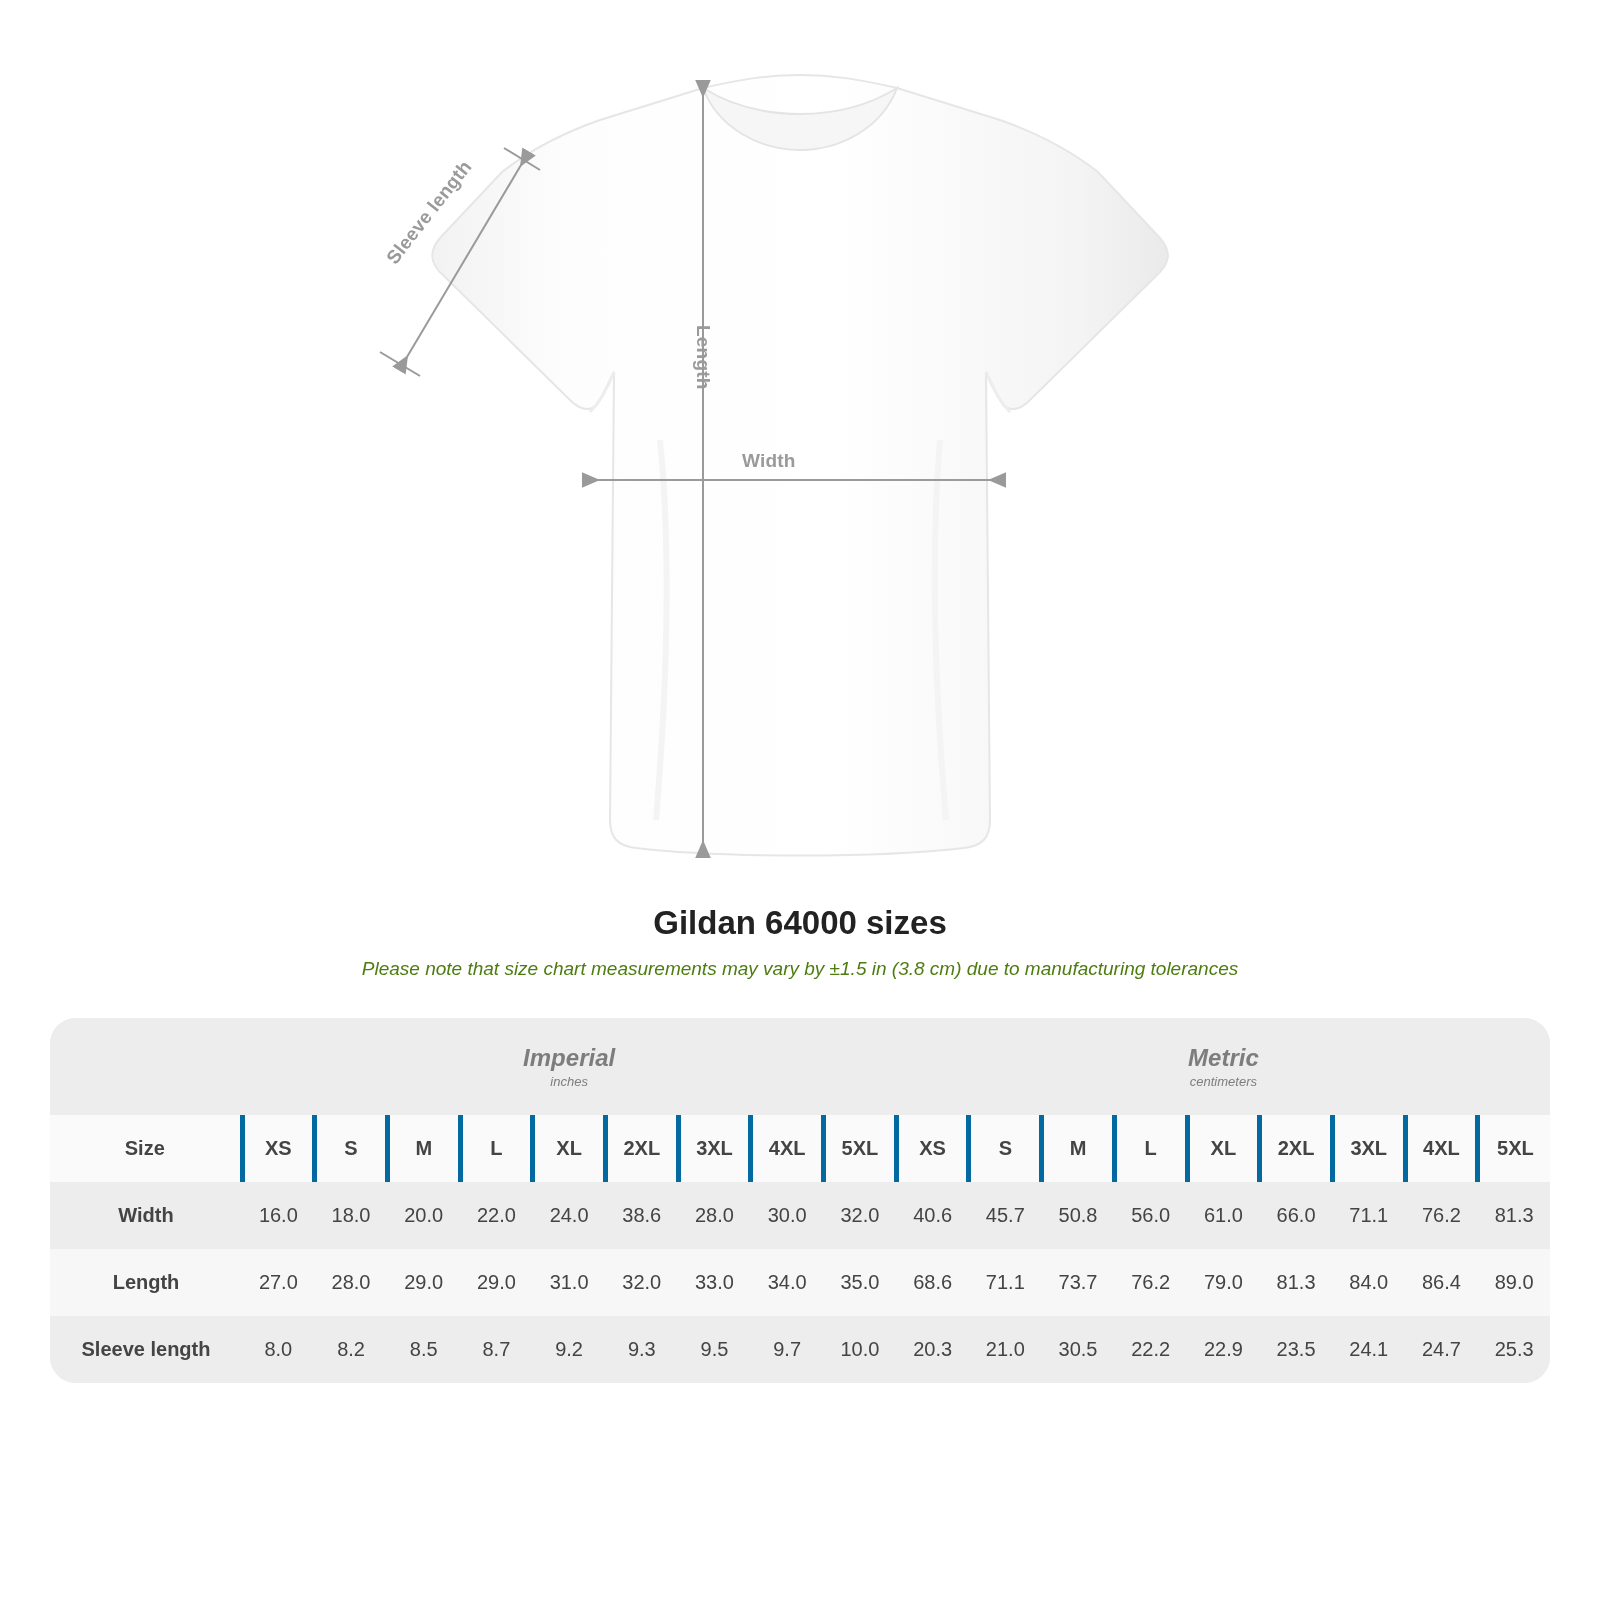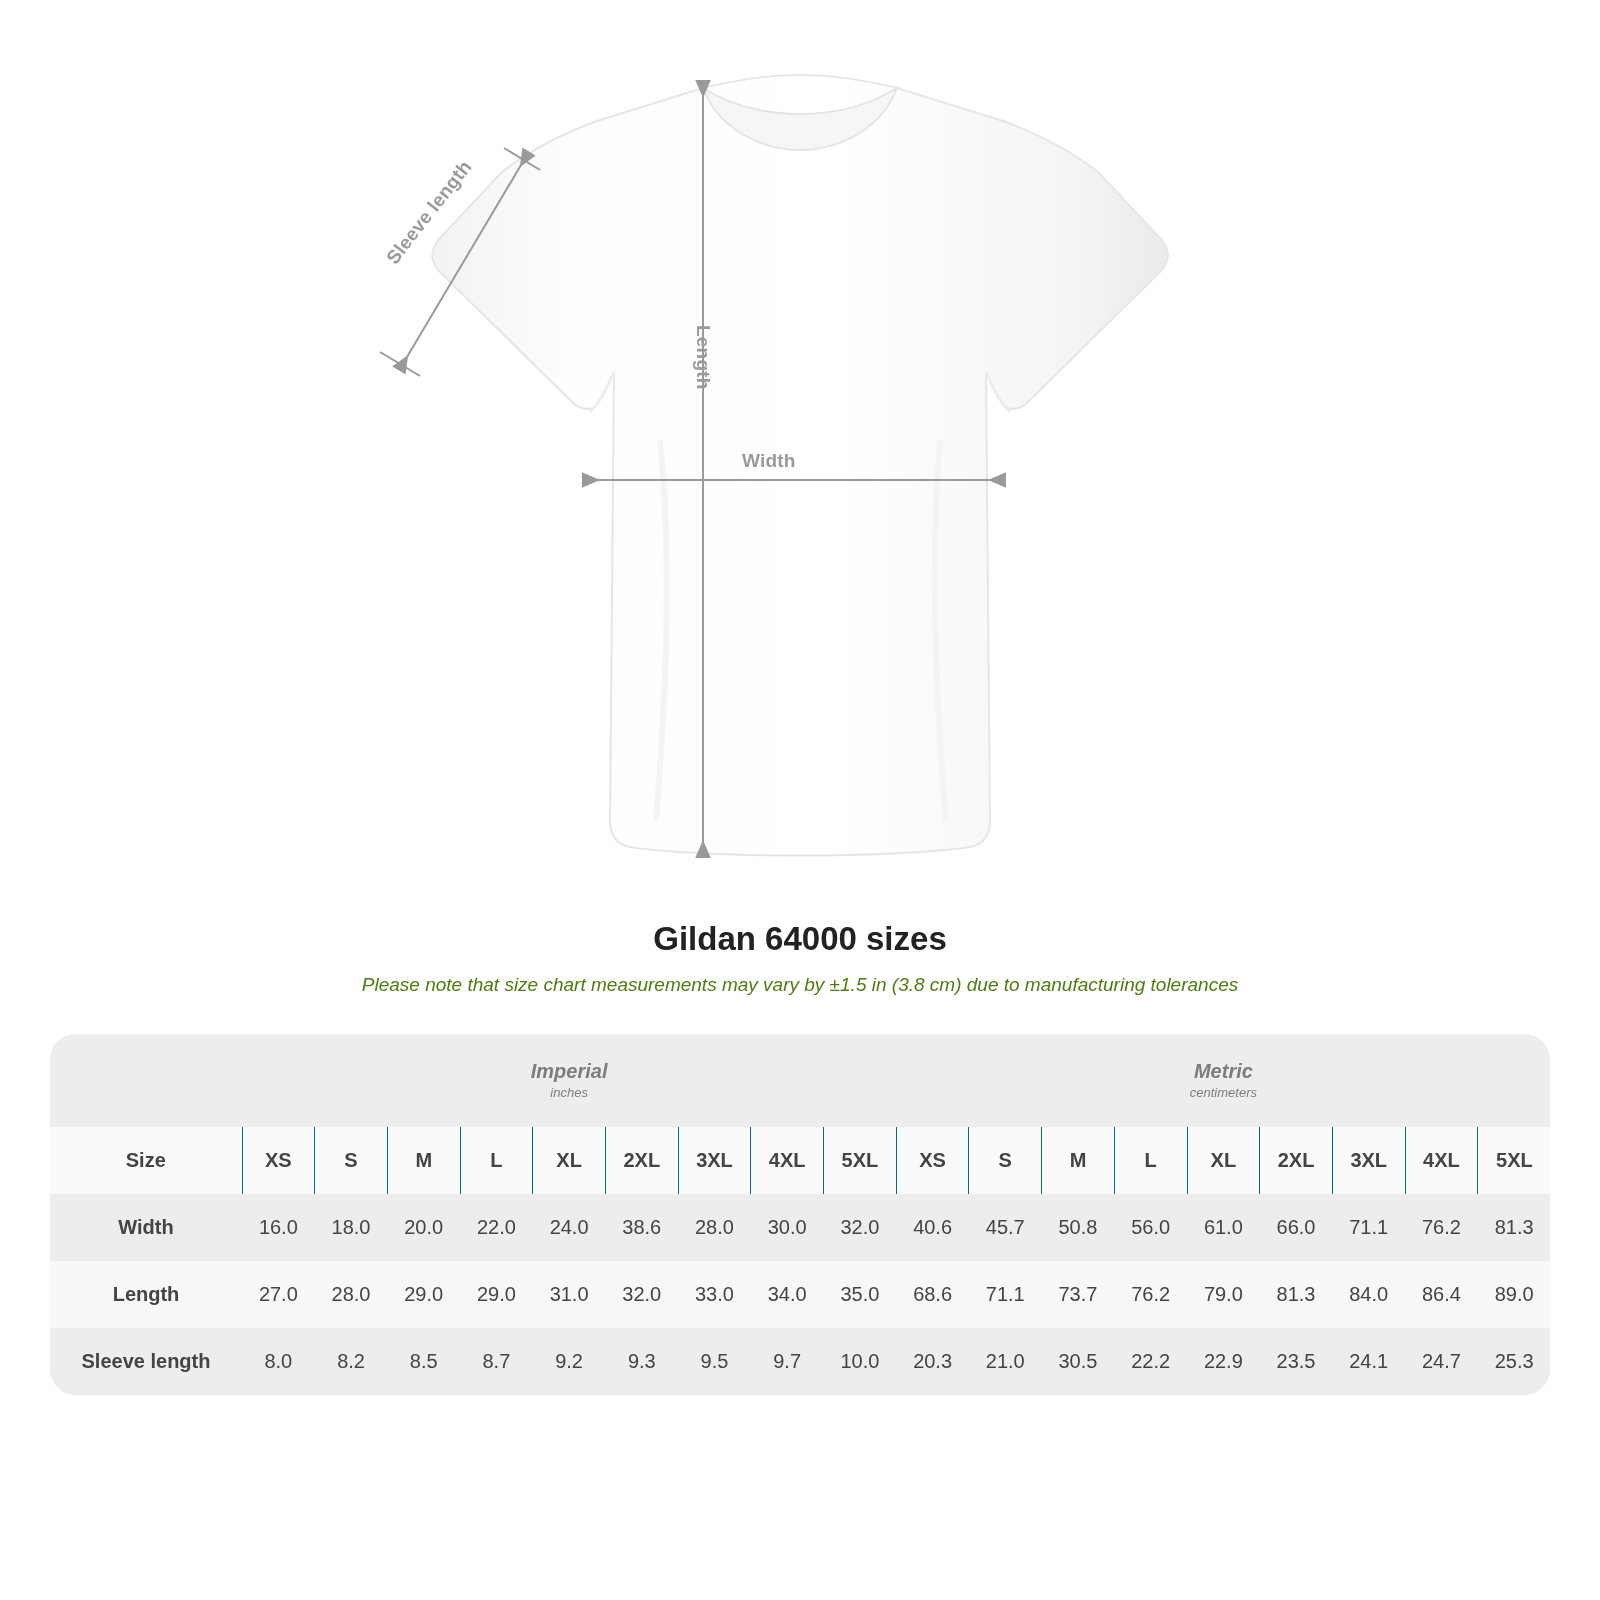--- a/index.html
+++ b/index.html
@@ -54,21 +54,21 @@
     transform-origin: left top;
   }
   .label-width {
     left: 742px;
     top: 450px;
   }
 
   
   .title-block {
     text-align: center;
-    margin-top: 20px;
+    margin-top: 4px;
   }
   .chart-title {
     font-size: 33px;
     font-weight: bold;
     color: #222222;
     margin: 0 0 16px 0;
   }
   .chart-note {
     font-size: 19px;
     font-style: italic;
@@ -95,21 +95,21 @@
     font-size: 20px;
     color: #444444;
     border: 0;
   }
 
   .unit-head-cell {
     background: #ededed;
     padding: 26px 0 24px 0;
   }
   .unit-head-cell .unit-name {
-    font-size: 20px;
+    font-size: 24px;
     font-style: italic;
     font-weight: bold;
     color: #7d7d7d;
     line-height: 1.15;
   }
   .unit-head-cell .unit-sub {
     font-size: 13px;
     font-style: italic;
     color: #7d7d7d;
     line-height: 1.5;
@@ -143,21 +143,21 @@
   td.rowhead {
     font-weight: bold;
     color: #5a5a5a;
     font-size: 21px;
   }
   td.cell {
     color: #4a4a4a;
     border-left: 1px solid #ffffff;
   }
   .row-size td.cell {
-    border-left: 1px solid #0369a1;
+    border-left: 5px solid #0369a1;
   }
   td.firstcol {
     width: 192px;
   }
 </style>
 </head>
 <body>
 
 <div class="page">
 

